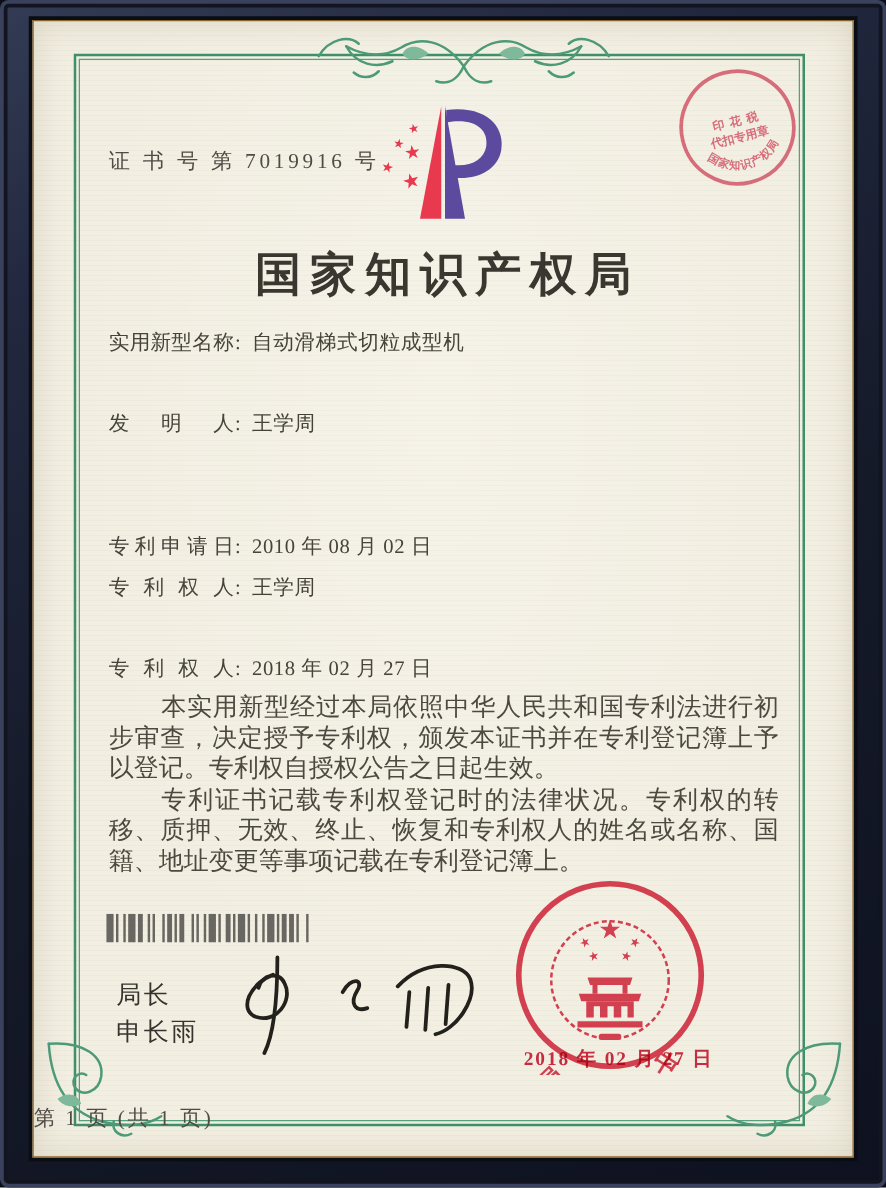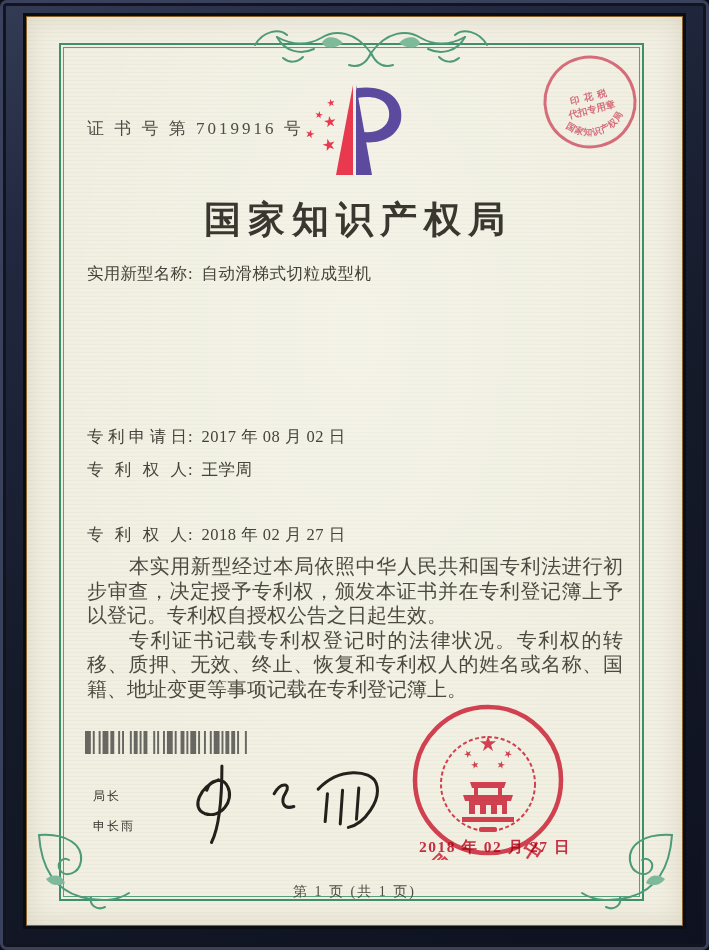--- a/index.html
+++ b/index.html
@@ -62,36 +62,36 @@
     font-size:20px; line-height:24.6px; text-align:justify;
     color:#4c4a40;
   }
   .body-text p { text-indent:2.1em; }
 
   .barcode { position:absolute; left:58px; top:714px; width:222px; height:23px; opacity:.82; }
 
   .signer {
     position:absolute; left:66px; top:764px;
     font-family:Liberation Sans, sans-serif;
-    font-size:12px; line-height:30px; color:#35332e; letter-spacing:2px;
+    font-size:20px; line-height:30px; color:#35332e; letter-spacing:2px;
   }
 
   .signature { position:absolute; left:152px; top:742px; width:232px; height:95px; mix-blend-mode:multiply; }
 
   .seal { position:absolute; left:381px; top:683px; width:160px; height:160px; opacity:.9; mix-blend-mode:multiply; }
 
   .seal-date {
     position:absolute; left:392px; top:820px;
     font-size:15.5px; font-weight:700; letter-spacing:1.5px; color:#d23048;
     mix-blend-mode:multiply;
   }
 
   .footer {
     position:absolute; left:0; top:866px; width:100%;
-    text-align:center; font-size:14px; letter-spacing:2px; color:#4e4c44;
+    text-align:left; font-size:17px; letter-spacing:2px; color:#4e4c44;
   }
 
   svg text { font-family:"Liberation Serif","DejaVu Serif",serif; }
 </style>
 </head>
 <body>
 
 <div class="frame">
   <div class="paper">
 
@@ -160,22 +160,25 @@
       </text>
       <text x="50" y="48" text-anchor="middle" font-size="9.5" letter-spacing="1" fill="#dd5570" font-weight="600">印 花 税</text>
       <text x="50" y="61" text-anchor="middle" font-size="9.5" fill="#dd5570" font-weight="600">代扣专用章</text>
     </svg>
 
     <div class="title">国家知识产权局</div>
 
     <div class="field-row fr0">
       <span class="lbl">实用新型名称</span><span class="colon">:</span><span class="val">自动滑梯式切粒成型机</span>
     </div>
+    <div class="field-row fr1">
+      <span class="lbl">发明人</span><span class="colon">:</span><span class="val">王学周</span>
+    </div>
     <div class="field-row fr3">
-      <span class="lbl">专利申请日</span><span class="colon">:</span><span class="val">2017 年 08 月 02 日</span>
+      <span class="lbl">专利申请日</span><span class="colon">:</span><span class="val">2010 年 08 月 02 日</span>
     </div>
     <div class="field-row fr4">
       <span class="lbl">专利权人</span><span class="colon">:</span><span class="val">王学周</span>
     </div>
     <div class="field-row fr5">
       <span class="lbl">专利权人</span><span class="colon">:</span><span class="val">2018 年 02 月 27 日</span>
     </div>
 
     <div class="body-text">
       <p>本实用新型经过本局依照中华人民共和国专利法进行初步审查，决定授予专利权，颁发本证书并在专利登记簿上予以登记。专利权自授权公告之日起生效。</p>

